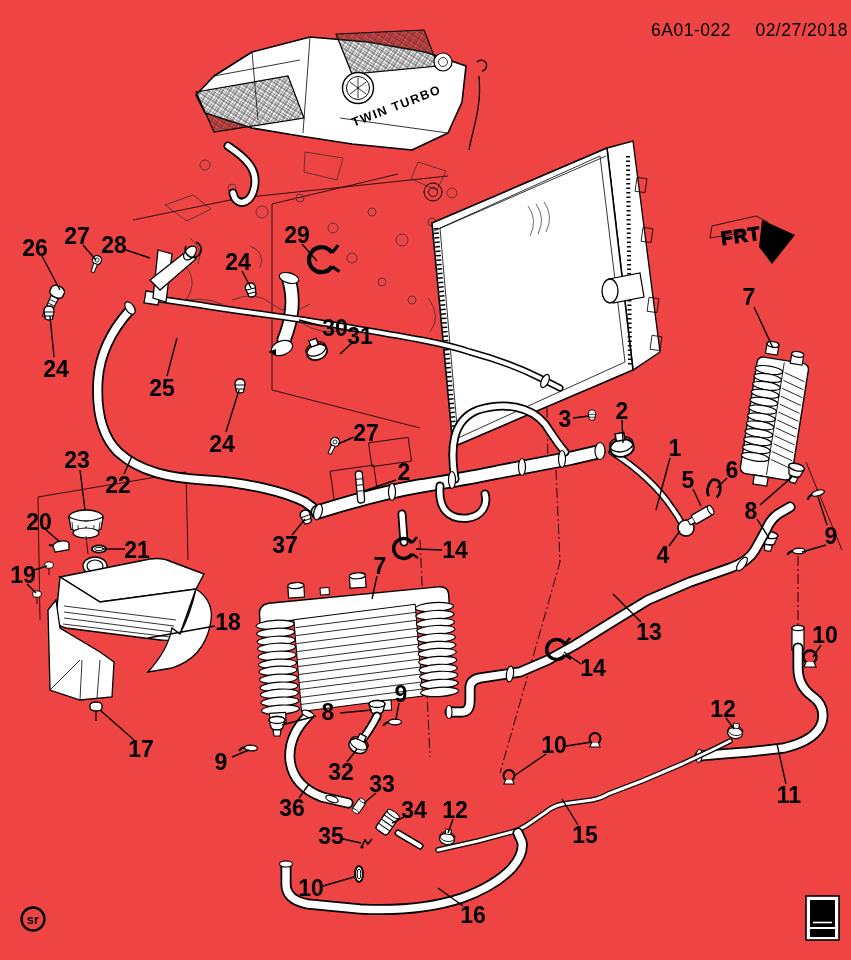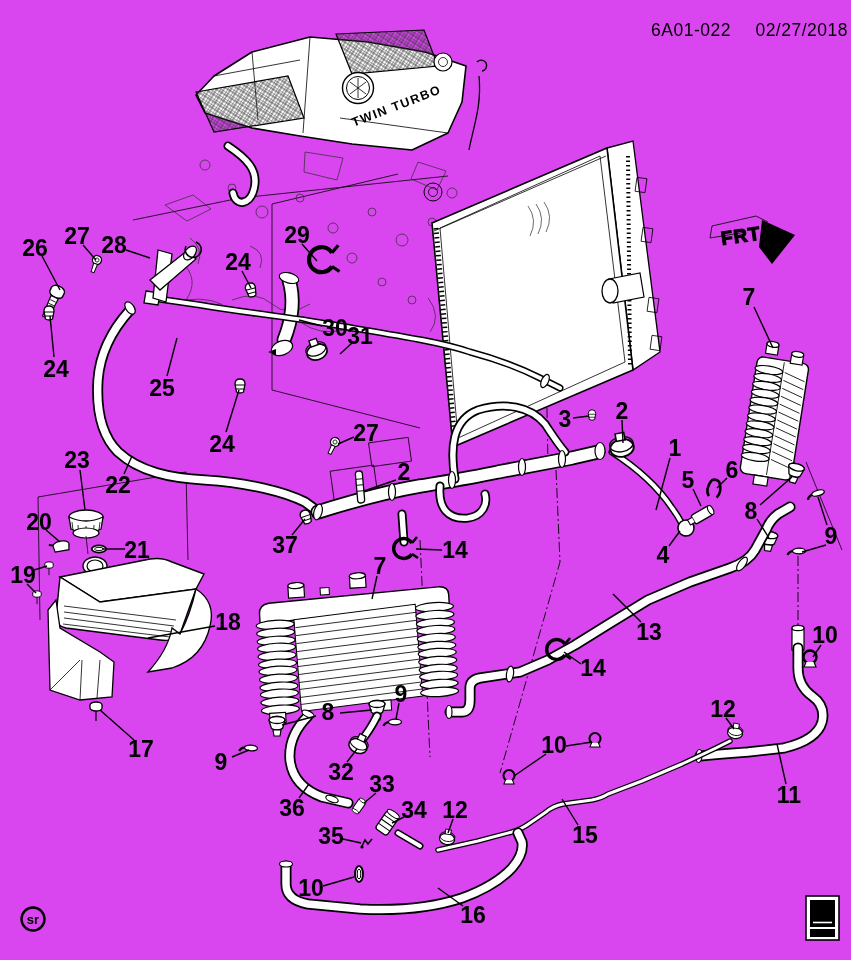--- a/index.html
+++ b/index.html
@@ -1,16 +1,16 @@
 <!DOCTYPE html>
 <html><head>
 <meta charset="utf-8">
 <style>
   html,body{margin:0;padding:0;background:#e8e8e8;}
-  .page{position:relative;width:851px;height:960px;background:#d946ef;margin:0 auto;overflow:hidden;
+  .page{position:relative;width:851px;height:960px;background:#ef4444;margin:0 auto;overflow:hidden;
         font-family:"Liberation Sans", sans-serif;}
   svg{position:absolute;left:0;top:0;}
   text{font-family:"Liberation Sans", sans-serif;fill:#000;}
   .hdr{font-size:17.5px;letter-spacing:.5px;}
   .callout{font-size:23px;font-weight:bold;text-anchor:middle;}
   .leader{stroke:#000;stroke-width:1.4;}
   .ln{stroke:#000;fill:none;}
   .w16{stroke-width:1.6;} .w10{stroke-width:1.0;} .w08{stroke-width:0.8;}
   .fw{fill:#fff;stroke:#000;}
   .o16{stroke:#000;stroke-width:15;fill:none;stroke-linecap:round;stroke-linejoin:round;}

